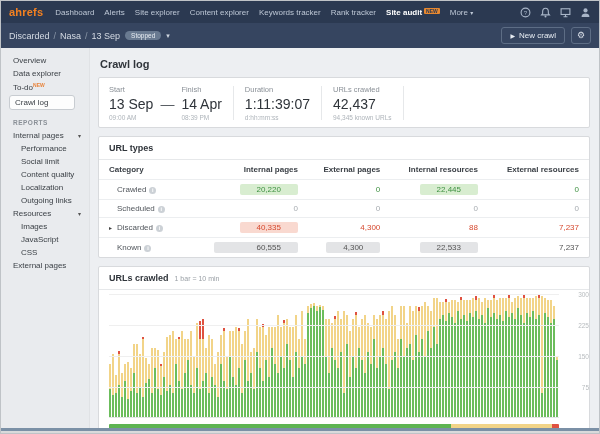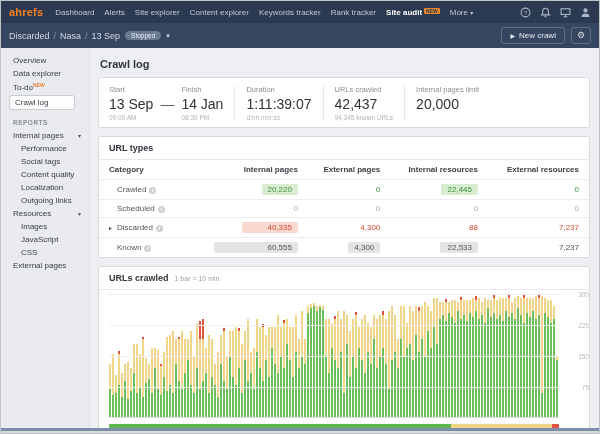--- a/index.html
+++ b/index.html
@@ -67,21 +67,21 @@
   table.utable { width:100%; border-collapse:collapse; font-size:8px; }
   .utable th { text-align:right; font-weight:bold; color:#3a3f45; padding:5px 10px 5px 0; }
   .utable th.cat { text-align:left; padding-left:10px; }
   .utable td { text-align:right; padding:4px 10px 4px 0; border-top:1px solid #eceef0; color:#555; }
   .utable td.cat { text-align:left; padding-left:10px; color:#50555b; }
   .rowcaret { display:inline-block; width:8px; font-size:6px; color:#444; margin-left:-8px; }
   .cat-inner { padding-left:8px; }
   .info { display:inline-block; width:7px; height:7px; border-radius:50%; background:#ccd1d6;
           color:#fff; font-size:5.5px; line-height:7px; text-align:center; margin-left:3px;
           vertical-align:0; cursor:pointer; font-weight:bold; }
-  .chip { display:inline-block; border-radius:2px; padding:1px 6px; }
+  .chip { display:inline-block; border-radius:2px; padding:1px 17px; }
   .chip-green { background:#d8edd0; color:#3f9142; }
   .chip-red { background:#f9d9d0; color:#d6492f; }
   .chip-gray { background:#e3e4e6; color:#555; }
   .t-green { color:#3f9142; }
   .t-red { color:#d6492f; }
   .t-dim { color:#a6abb0; }
   .w34{min-width:34px;} .w56{min-width:56px;} .w84{min-width:84px;}
   .w37{min-width:37px;} .w38{min-width:38px;} .w22{min-width:22px;}
 
   
@@ -167,21 +167,21 @@
       <div class="side-item">
         <span>To-do</span><span class="side-new">NEW</span>
       </div>
       <div class="side-item selected">Crawl log</div>
       <div class="side-header">REPORTS</div>
       <div class="side-group">
         <span>Internal pages</span>
         <span class="gcaret">▾</span>
       </div>
       <div class="side-sub">Performance</div>
-      <div class="side-sub">Social tags</div>
+      <div class="side-sub">Social limit</div>
       <div class="side-sub">Content quality</div>
       <div class="side-sub">Localization</div>
       <div class="side-sub">Outgoing links</div>
       <div class="side-group">
         <span>Resources</span>
         <span class="gcaret">▾</span>
       </div>
       <div class="side-sub">Images</div>
       <div class="side-sub">JavaScript</div>
       <div class="side-sub">CSS</div>
@@ -193,40 +193,36 @@
 
       <div class="card stats">
         <div>
           <div class="stat-label">Start</div>
           <div class="stat-value">13 Sep</div>
           <div class="stat-sub">09:00 AM</div>
         </div>
         <div class="stat-dash">—</div>
         <div>
           <div class="stat-label">Finish</div>
-          <div class="stat-value">14 Jan</div>
+          <div class="stat-value">14 Apr</div>
           <div class="stat-sub">08:39 PM</div>
         </div>
         <div class="stat-sep"></div>
         <div>
           <div class="stat-label">Duration</div>
           <div class="stat-value">1:11:39:07</div>
           <div class="stat-sub">d:hh:mm:ss</div>
         </div>
         <div class="stat-sep"></div>
         <div>
           <div class="stat-label">URLs crawled</div>
           <div class="stat-value">42,437</div>
           <div class="stat-sub">94,345 known URLs</div>
         </div>
         <div class="stat-sep"></div>
-        <div>
-          <div class="stat-label">Internal pages limit</div>
-          <div class="stat-value">20,000</div>
-        </div>
       </div>
 
       <div class="card url-types">
         <div class="card-title-row">
           <span class="card-title">URL types</span>
         </div>
         <table class="utable">
           <tbody>
               <tr>
             <th class="cat">Category</th>

